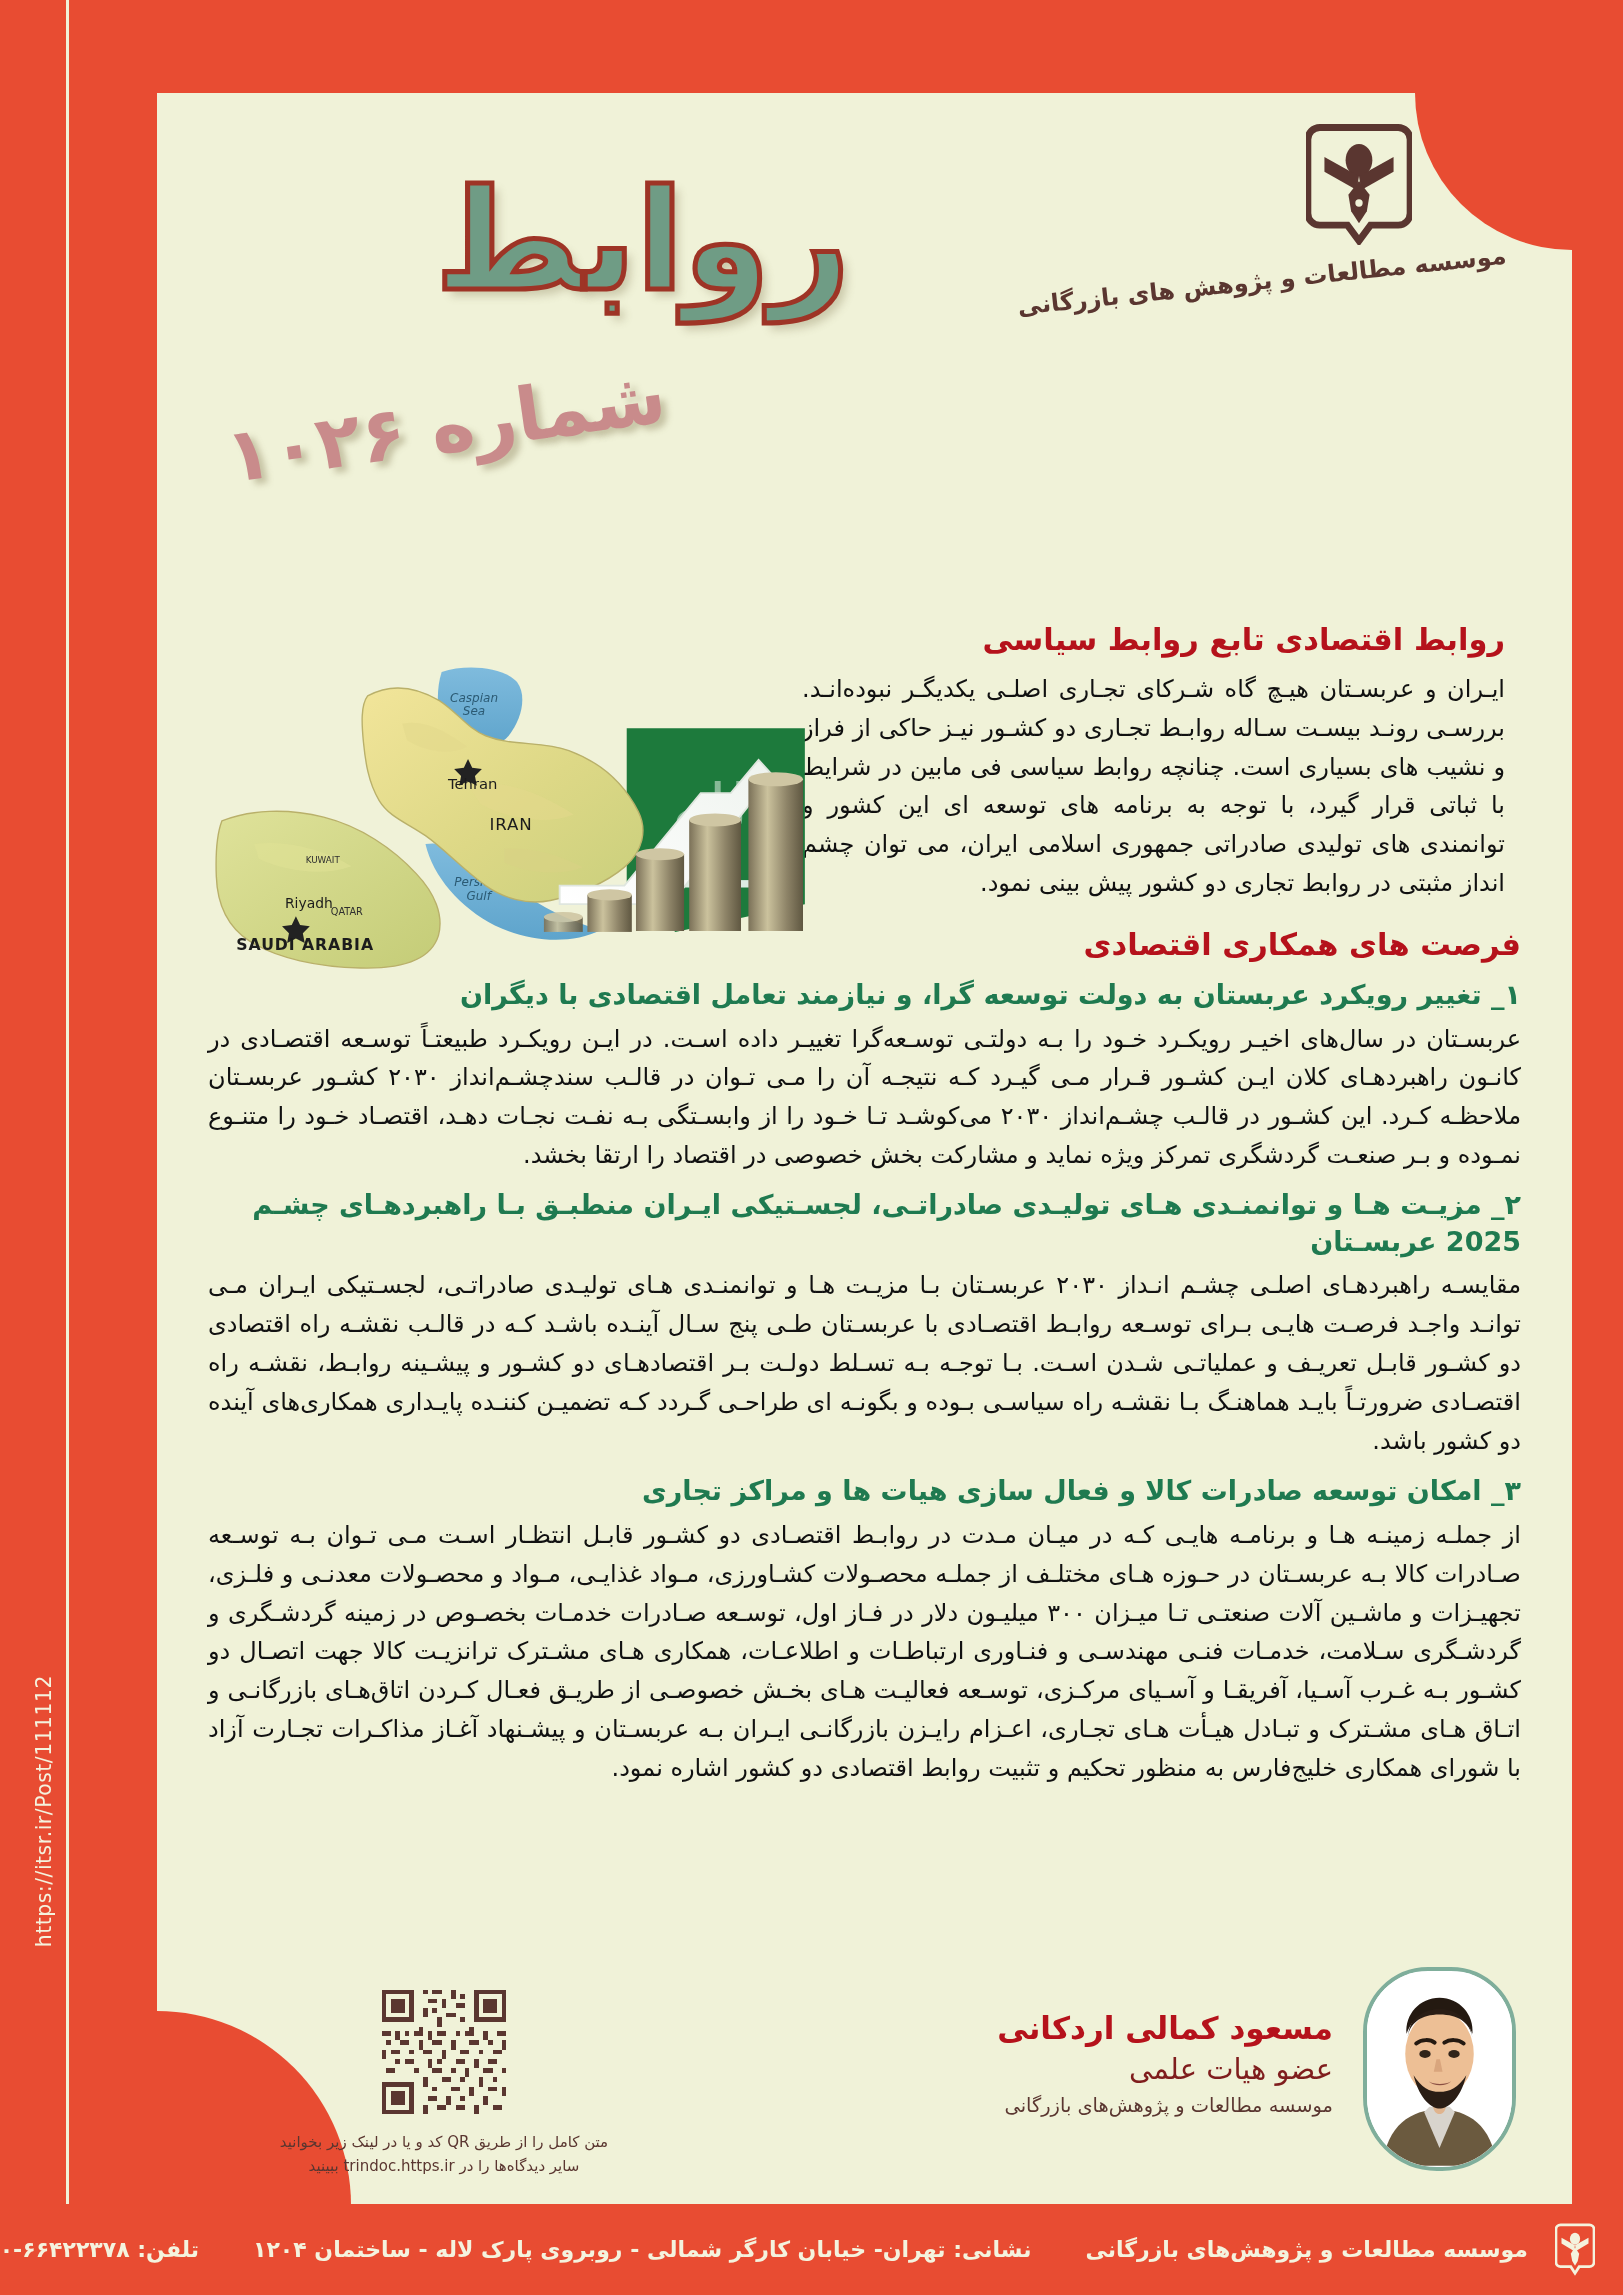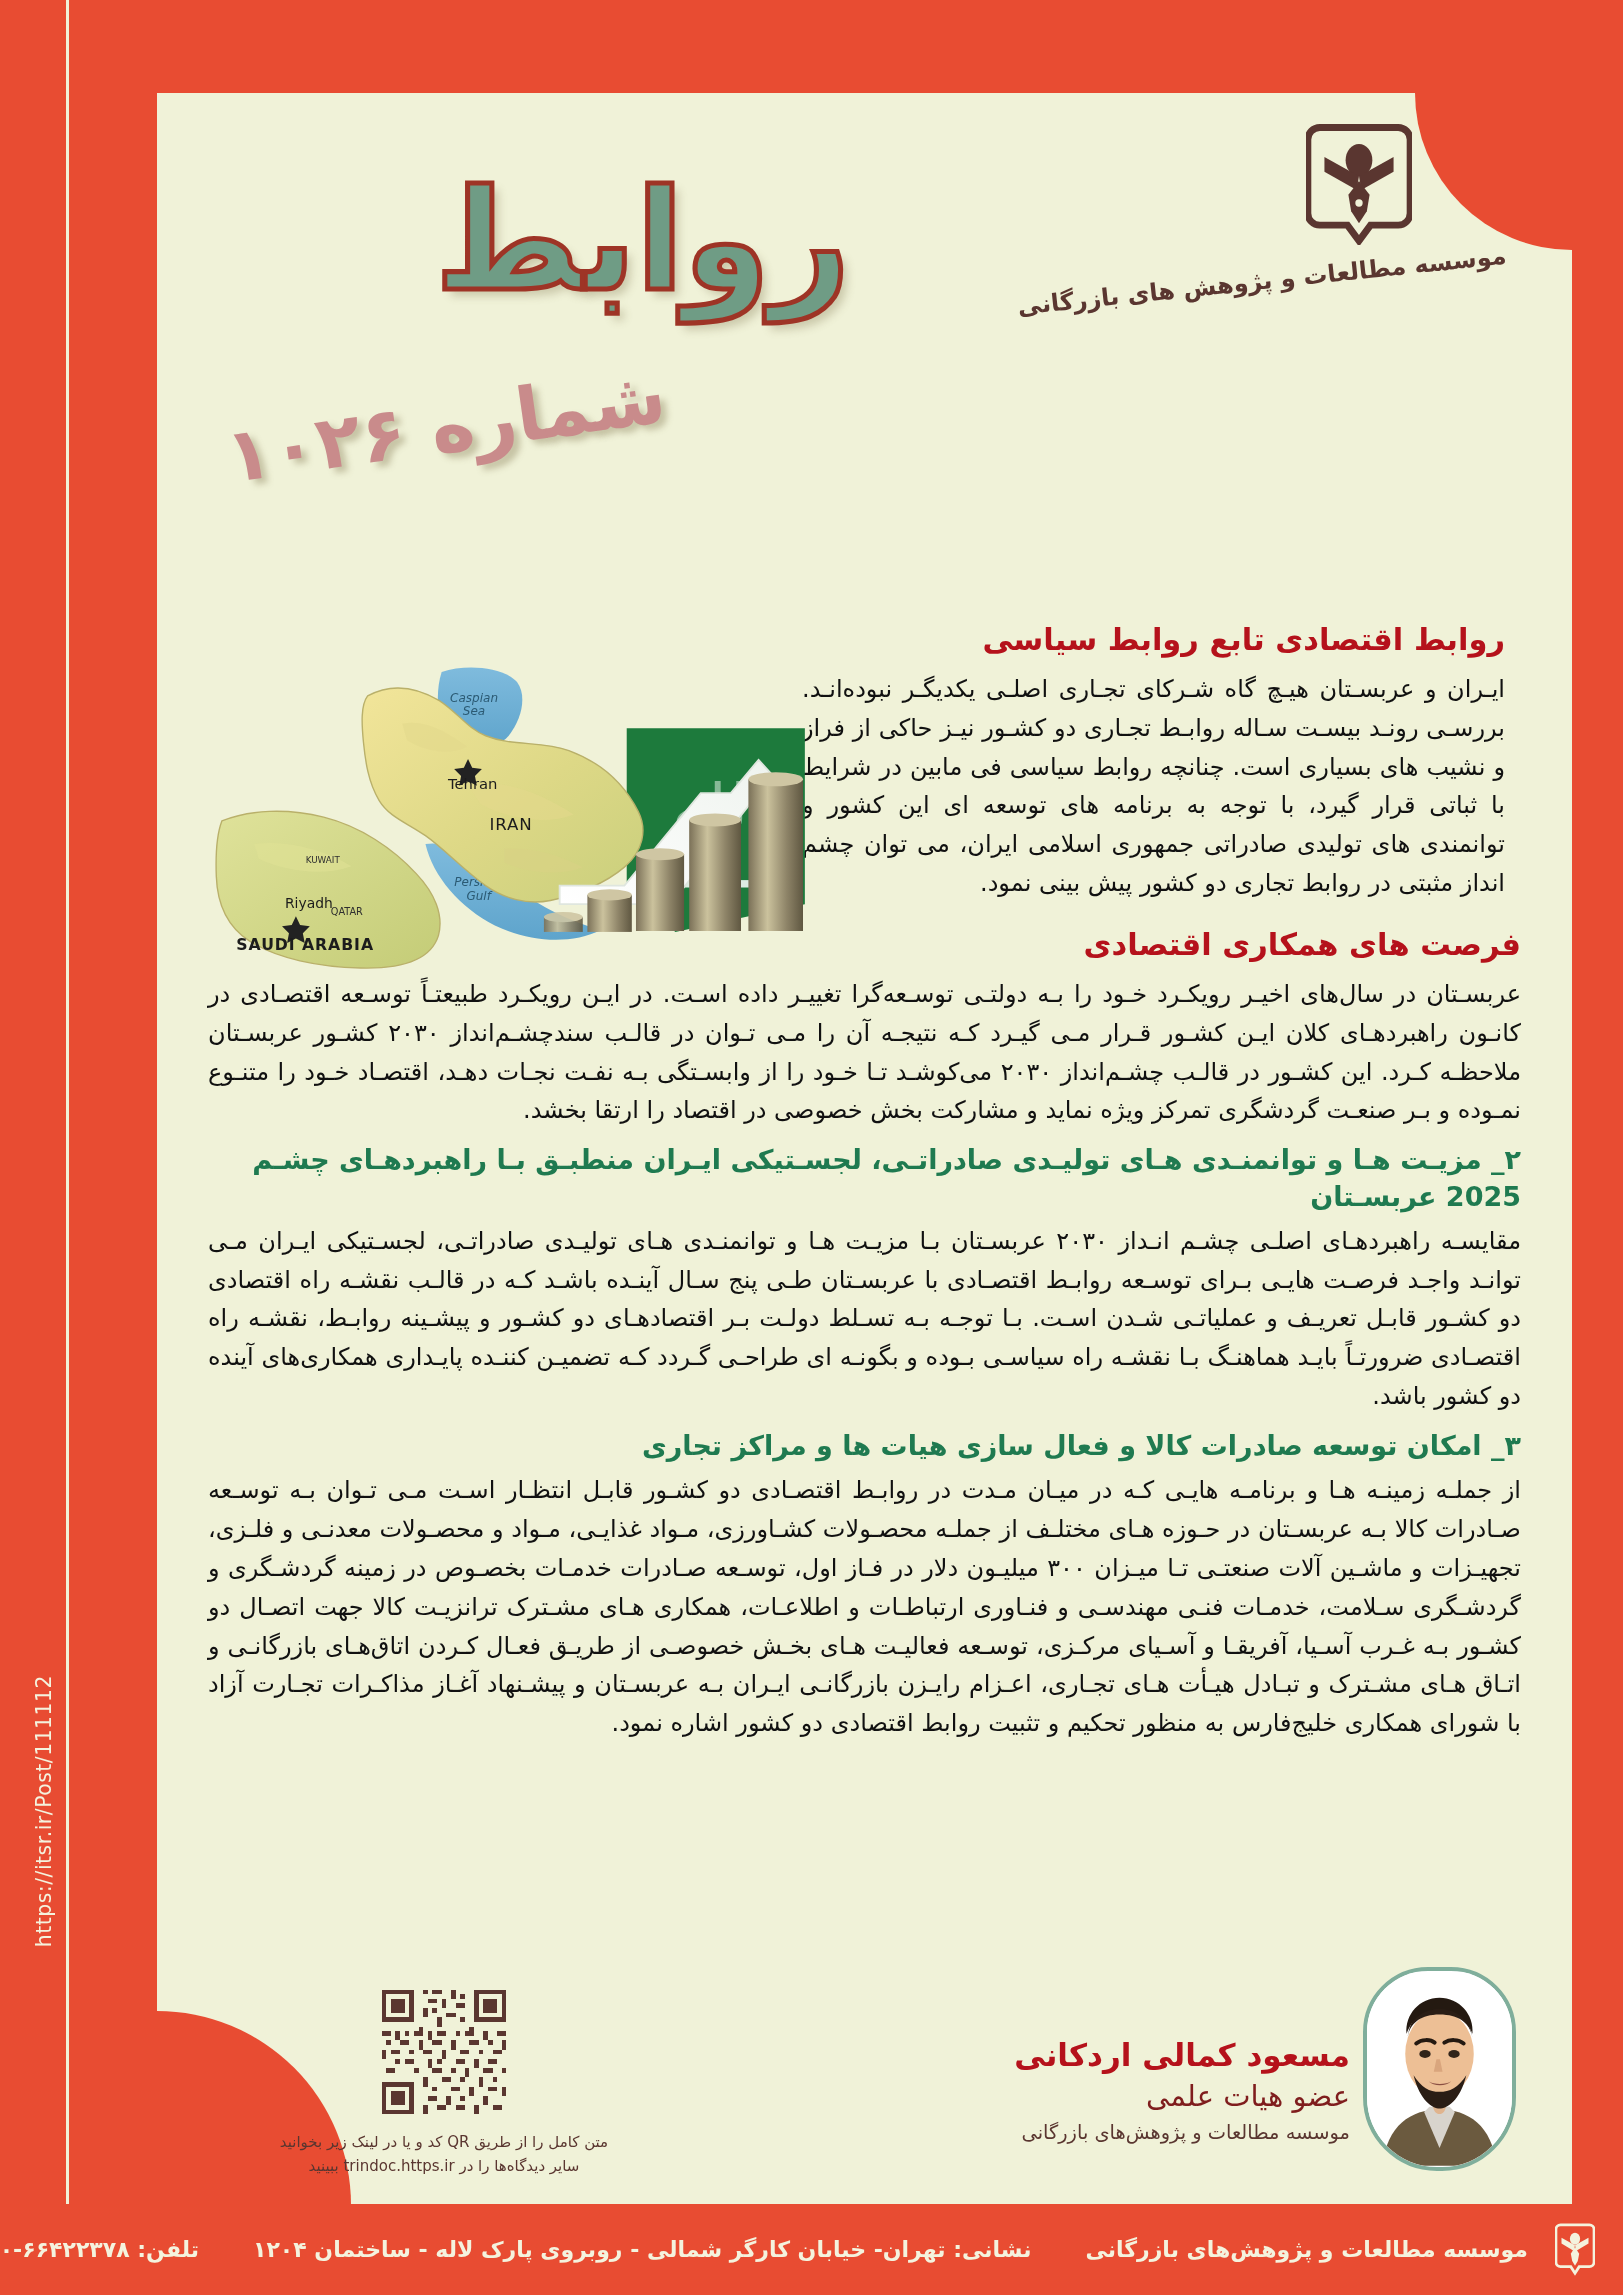--- a/index.html
+++ b/index.html
@@ -194,22 +194,22 @@
   }
   .graphic svg { width: 100%; height: 100%; display: block; }
 
   
   .authorbar {
     position: absolute;
     right: 56px;
     top: 1874px;
     width: 648px;
     display: flex;
-    align-items: center;
-    gap: 13px;
+    align-items: flex-start;
+    gap: 30px;
     direction: rtl;
   }
   .author-meta { text-align: right; padding-top: 42px; }
   .author-name {
     font-size: 31px; font-weight: 700; color: #b5121b; line-height: 1.25;
     white-space: nowrap;
   }
   .author-role {
     font-size: 29px; color: #7f1d1d; line-height: 1.3; margin-top: 2.8px;
     white-space: nowrap;
@@ -404,20 +404,21 @@
         </div>
 
         <div class="intro-text">
           <h2 class="sec-red">روابط اقتصادی تابع روابط سیاسی</h2>
           <p class="para">ایـران و عربسـتان هیـچ گاه شـرکای تجـاری اصلـی یکدیگـر نبوده‌انـد. بررسـی رونـد بیسـت سـاله روابـط تجـاری دو کشـور نیـز حاکی از فراز و نشیب های بسیاری است. چنانچه روابط سیاسی فی مابین در شرایط با ثباتی قرار گیرد، با توجه به برنامه های توسعه ای این کشور و توانمندی های تولیدی صادراتی جمهوری اسلامی ایران، می توان چشم انداز مثبتی در روابط تجاری دو کشور پیش بینی نمود.</p>
         </div>
       </div>
 
       <h2 class="sec-red">فرصت های همکاری اقتصادی</h2>
 
+      <h3 class="sec-green">۱_ تغییر رویکرد عربستان به دولت توسعه گرا، و نیازمند تعامل اقتصادی با دیگران</h3>
       <p class="para">عربسـتان در سال‌های اخیـر رویکـرد خـود را بـه دولتـی توسـعه‌گرا تغییـر داده اسـت. در ایـن رویکـرد طبیعتـاً توسـعه اقتصـادی در کانـون راهبردهـای کلان ایـن کشـور قـرار مـی گیـرد کـه نتیجـه آن را مـی تـوان در قالـب سندچشـم‌انداز ۲۰۳۰ کشـور عربسـتان ملاحظـه کـرد. این کشـور در قالـب چشـم‌انداز ۲۰۳۰ می‌کوشـد تـا خـود را از وابسـتگی بـه نفـت نجـات دهـد، اقتصـاد خـود را متنـوع نمـوده و بـر صنعـت گردشگری تمرکز ویژه نماید و مشارکت بخش خصوصی در اقتصاد را ارتقا بخشد.</p>
 
       <h3 class="sec-green">۲_ مزیـت هـا و توانمنـدی هـای تولیـدی صادراتـی، لجسـتیکی ایـران منطبـق بـا راهبردهـای چشـم 2025 عربسـتان</h3>
       <p class="para">مقایسـه راهبردهـای اصلـی چشـم انـداز ۲۰۳۰ عربسـتان بـا مزیـت هـا و توانمنـدی هـای تولیـدی صادراتـی، لجسـتیکی ایـران مـی توانـد واجـد فرصـت هایـی بـرای توسـعه روابـط اقتصـادی با عربسـتان طـی پنج سـال آینـده باشـد کـه در قالـب نقشـه راه اقتصادی دو کشـور قابـل تعریـف و عملیاتـی شـدن اسـت. بـا توجـه بـه تسـلط دولـت بـر اقتصادهـای دو کشـور و پیشـینه روابـط، نقشـه راه اقتصـادی ضرورتـاً بایـد هماهنـگ بـا نقشـه راه سیاسـی بـوده و بگونـه ای طراحـی گـردد کـه تضمیـن کننـده پایـداری همکاری‌های آینده دو کشور باشد.</p>
 
       <h3 class="sec-green">۳_ امکان توسعه صادرات کالا و فعال سازی هیات ها و مراکز تجاری</h3>
       <p class="para">از جملـه زمینـه هـا و برنامـه هایـی کـه در میـان مـدت در روابـط اقتصـادی دو کشـور قابـل انتظـار اسـت مـی تـوان بـه توسـعه صـادرات کالا بـه عربسـتان در حـوزه هـای مختلـف از جملـه محصـولات کشـاورزی، مـواد غذایـی، مـواد و محصـولات معدنـی و فلـزی، تجهیـزات و ماشـین آلات صنعتـی تـا میـزان ۳۰۰ میلیـون دلار در فـاز اول، توسـعه صـادرات خدمـات بخصـوص در زمینه گردشـگری و گردشـگری سـلامت، خدمـات فنـی مهندسـی و فنـاوری ارتباطـات و اطلاعـات، همکاری هـای مشـترک ترانزیـت کالا جهت اتصـال دو کشـور بـه غـرب آسـیا، آفریقـا و آسـیای مرکـزی، توسـعه فعالیـت هـای بخـش خصوصـی از طریـق فعـال کـردن اتاق‌هـای بازرگانـی و اتـاق هـای مشـترک و تبـادل هیـأت هـای تجـاری، اعـزام رایـزن بازرگانـی ایـران بـه عربسـتان و پیشـنهاد آغـاز مذاکـرات تجـارت آزاد با شورای همکاری خلیج‌فارس به منظور تحکیم و تثبیت روابط اقتصادی دو کشور اشاره نمود.</p>
     </div>
 
     <div class="authorbar">

